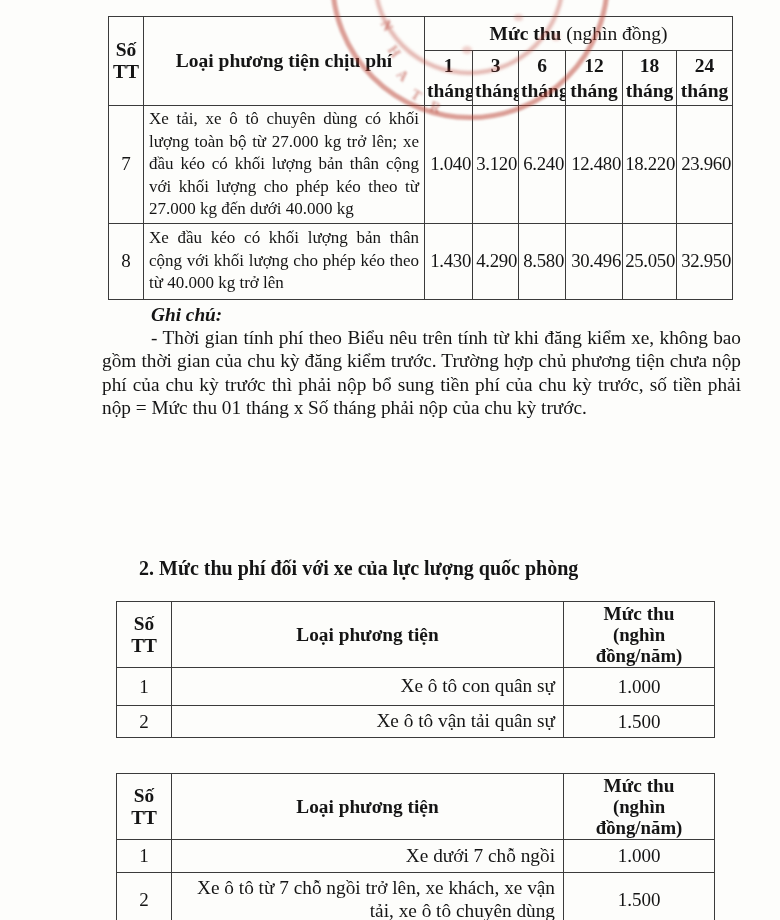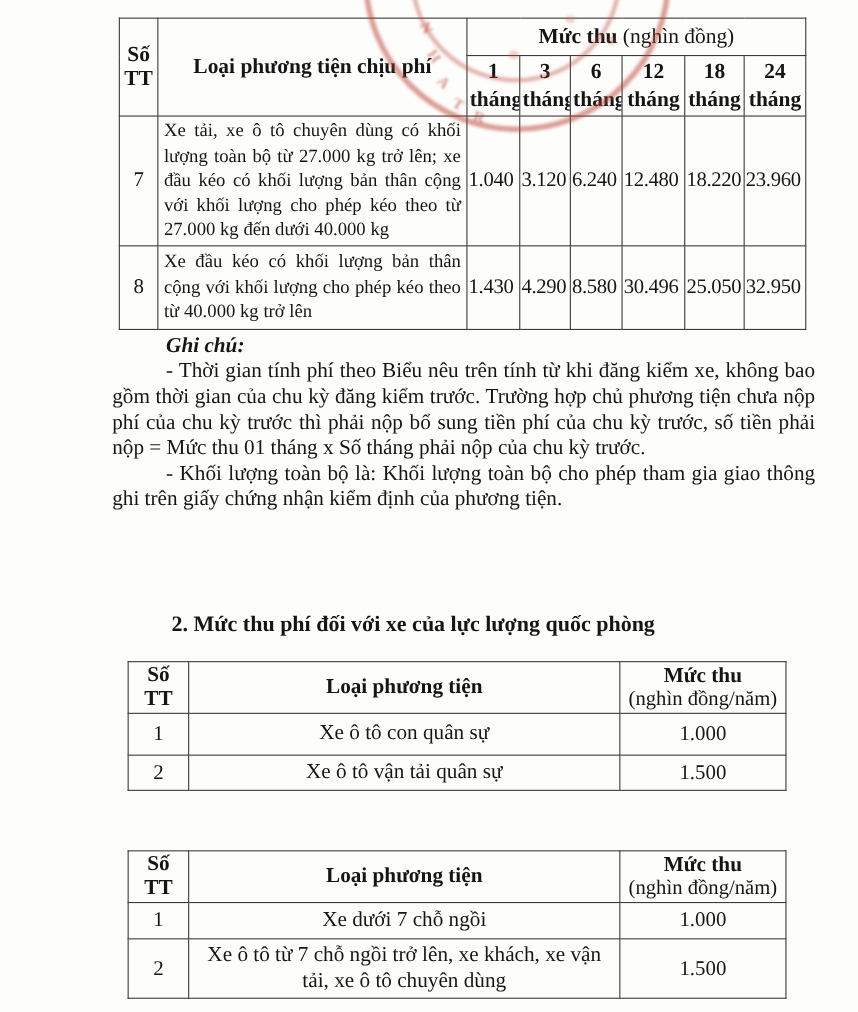--- a/index.html
+++ b/index.html
@@ -18,44 +18,44 @@
   th{font-weight:bold;}
 
   
   .t1{left:108px;top:16px;width:624px;}
   .t1 th{font-size:19.5px;text-align:center;}
   .t1 .h-fee-row{height:34px;}
   .t1 .h-months-row th{height:54px;padding:0 2px;}
   .m-n,.m-u{display:block;line-height:25px;}
   .t1 td.stt{text-align:center;font-size:19px;}
   .t1 td.type{text-align:justify;line-height:22.5px;font-size:17px;padding:2px 5px;}
-  .t1 td.val{text-align:left;padding:0 1px;font-size:18.8px;letter-spacing:-0.3px;}
+  .t1 td.val{text-align:right;padding:0 1px;font-size:18.8px;letter-spacing:-0.3px;}
   .t1 tr.r7{height:108px;}
   .t1 tr.r8{height:76px;}
 
   
   .notes{position:absolute;left:102px;top:303px;width:639px;font-size:19.3px;line-height:23.2px;text-align:justify;}
   .notes p{margin:0;text-indent:49px;}
   .notes .notes-title{font-weight:bold;font-style:italic;}
 
   
-  .sec-heading{position:absolute;left:156px;font-size:20px;font-weight:bold;margin:0;white-space:nowrap;}
+  .sec-heading{position:absolute;left:139px;font-size:20px;font-weight:bold;margin:0;white-space:nowrap;}
   .h2{top:557px;}
   .h3{top:738px;}
 
   
   .t-small{left:116px;width:598px;}
   .t2{top:601px;}
   .t3{top:773px;}
   .t-small th{text-align:center;font-size:19.3px;}
   .t-small .h-row{height:42px;}
   .t-small .fee-th b{display:block;line-height:21px;}
-  .t-small .fee-th .fee-unit{display:block;font-weight:normal;line-height:21px;font-size:18.8px;}
+  .t-small .fee-th .fee-unit{display:block;font-weight:bold;line-height:21px;font-size:18.8px;}
   .t-small td.stt{text-align:center;}
-  .t-small td.type{text-align:center;padding:2px 8px;line-height:22.5px;font-size:19.3px;}
+  .t-small td.type{text-align:right;padding:2px 8px;line-height:22.5px;font-size:19.3px;}
   .t-small td.fee{text-align:center;}
   .t2 .r1{height:38px;} .t2 .r2{height:32px;}
   .t3 .r1{height:33px;} .t3 .r2{height:54px;}
 
   
   .stamp{position:absolute;inset:0;pointer-events:none;z-index:6;}
   .ring{position:absolute;border-radius:50%;}
   .ring-outer{left:330px;top:-160px;width:270px;height:270px;border:5px solid rgba(186,64,50,0.5);filter:blur(1.3px);}
   .ring-inner{left:373px;top:-117px;width:184px;height:184px;border:4px solid rgba(186,64,50,0.38);filter:blur(1.4px);}
   .glyph{position:absolute;color:rgba(178,52,40,0.5);font-size:14px;font-weight:bold;filter:blur(0.9px);font-family:"Liberation Serif",serif;}
@@ -130,21 +130,20 @@
         <td class="val">30.496</td>
         <td class="val">25.050</td>
         <td class="val">32.950</td>
       </tr>
     </tbody>
   </table>
 
   <div class="notes">
     <p class="notes-title">Ghi chú:</p>
     <p>- Thời gian tính phí theo Biểu nêu trên tính từ khi đăng kiểm xe, không bao gồm thời gian của chu kỳ đăng kiểm trước. Trường hợp chủ phương tiện chưa nộp phí của chu kỳ trước thì phải nộp bổ sung tiền phí của chu kỳ trước, số tiền phải nộp = Mức thu 01 tháng x Số tháng phải nộp của chu kỳ trước.</p>
-    <p>- Khối lượng toàn bộ là: Khối lượng toàn bộ cho phép tham gia giao thông ghi trên giấy chứng nhận kiểm định của phương tiện.</p>
   </div>
 
   <p class="sec-heading h2">2. Mức thu phí đối với xe của lực lượng quốc phòng</p>
 
   <table class="t-small t2">
     <colgroup>
         <col style="width:55px">
         <col style="width:392px">
         <col style="width:151px">
       </colgroup>

